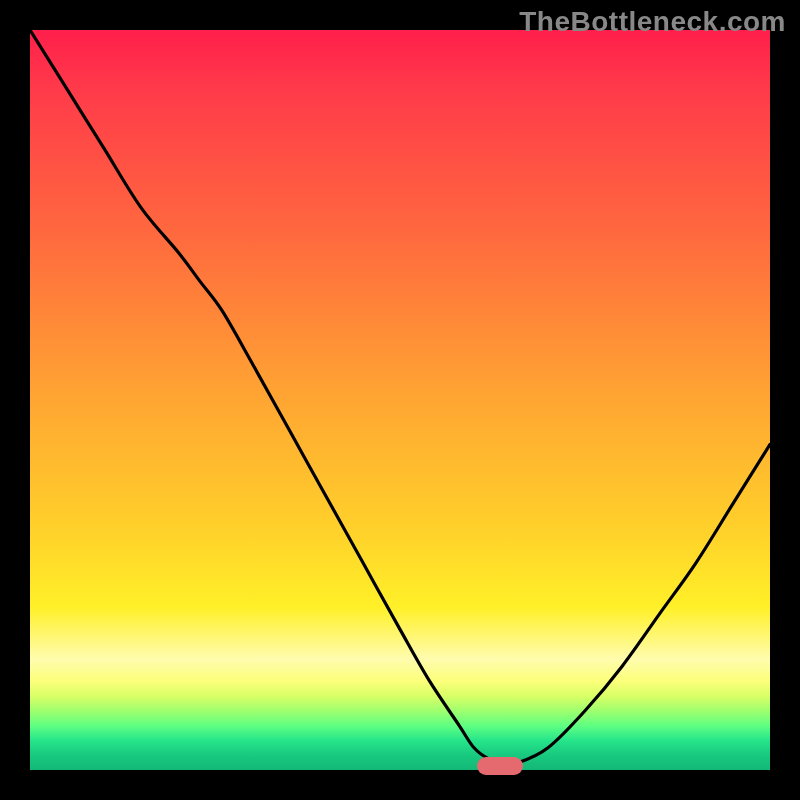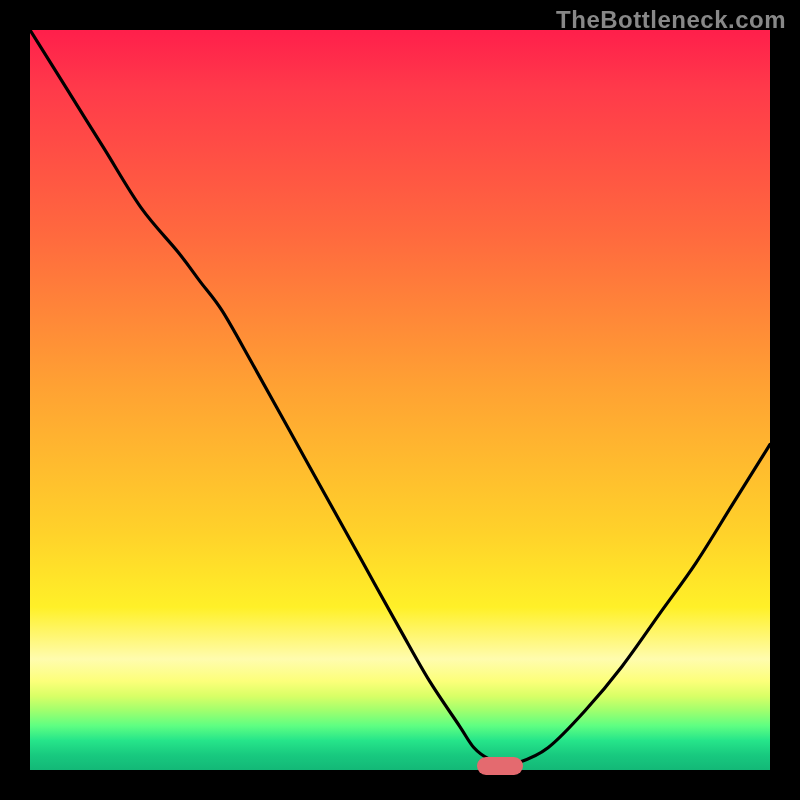--- a/index.html
+++ b/index.html
@@ -15,21 +15,21 @@
     position: relative;
     width: 800px;
     height: 800px;
     background: #000;
   }
   .watermark {
     position: absolute;
     top: 6px;
     right: 14px;
     color: #888;
-    font-size: 24px;
+    font-size: 28px;
     font-weight: 600;
     letter-spacing: 0.5px;
     z-index: 5;
     text-align: center;
   }
   .plot-area {
     position: absolute;
     left: 30px;
     top: 30px;
     width: 740px;

